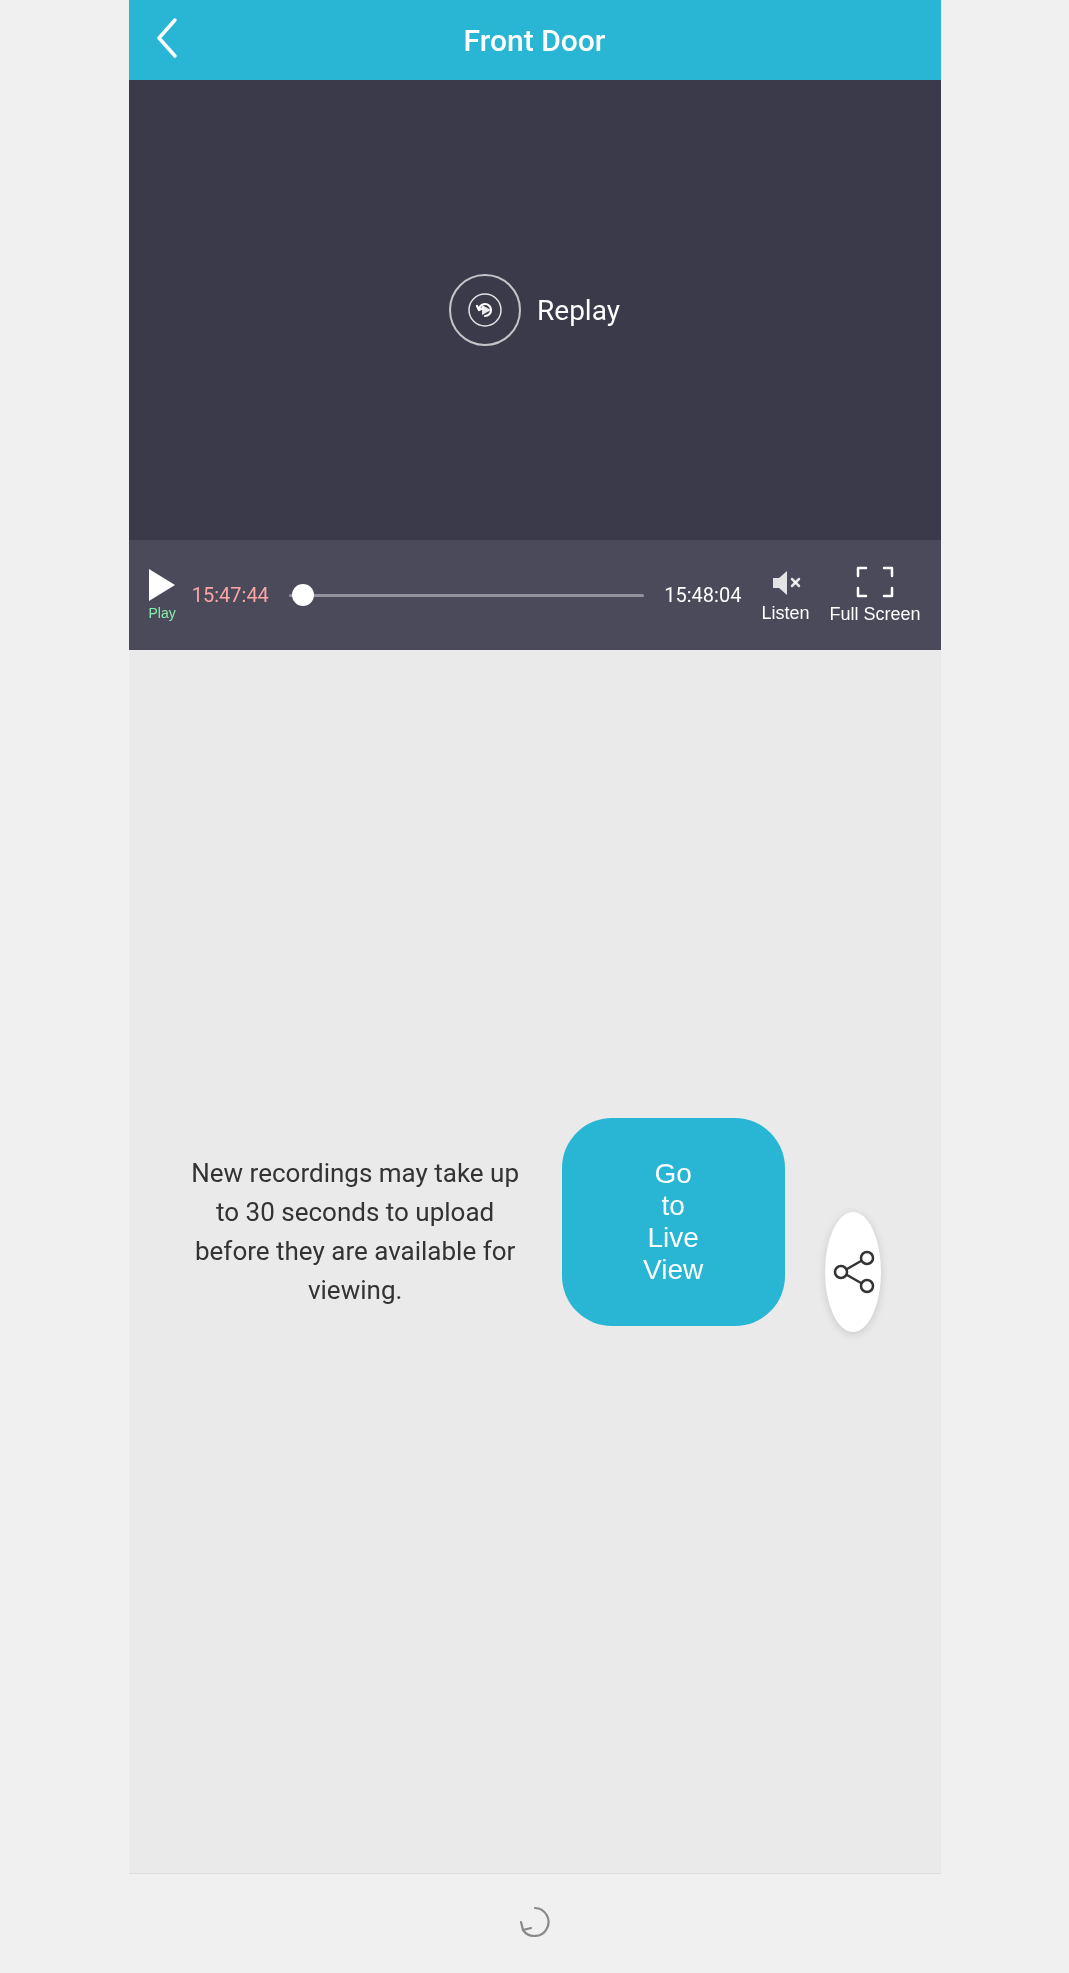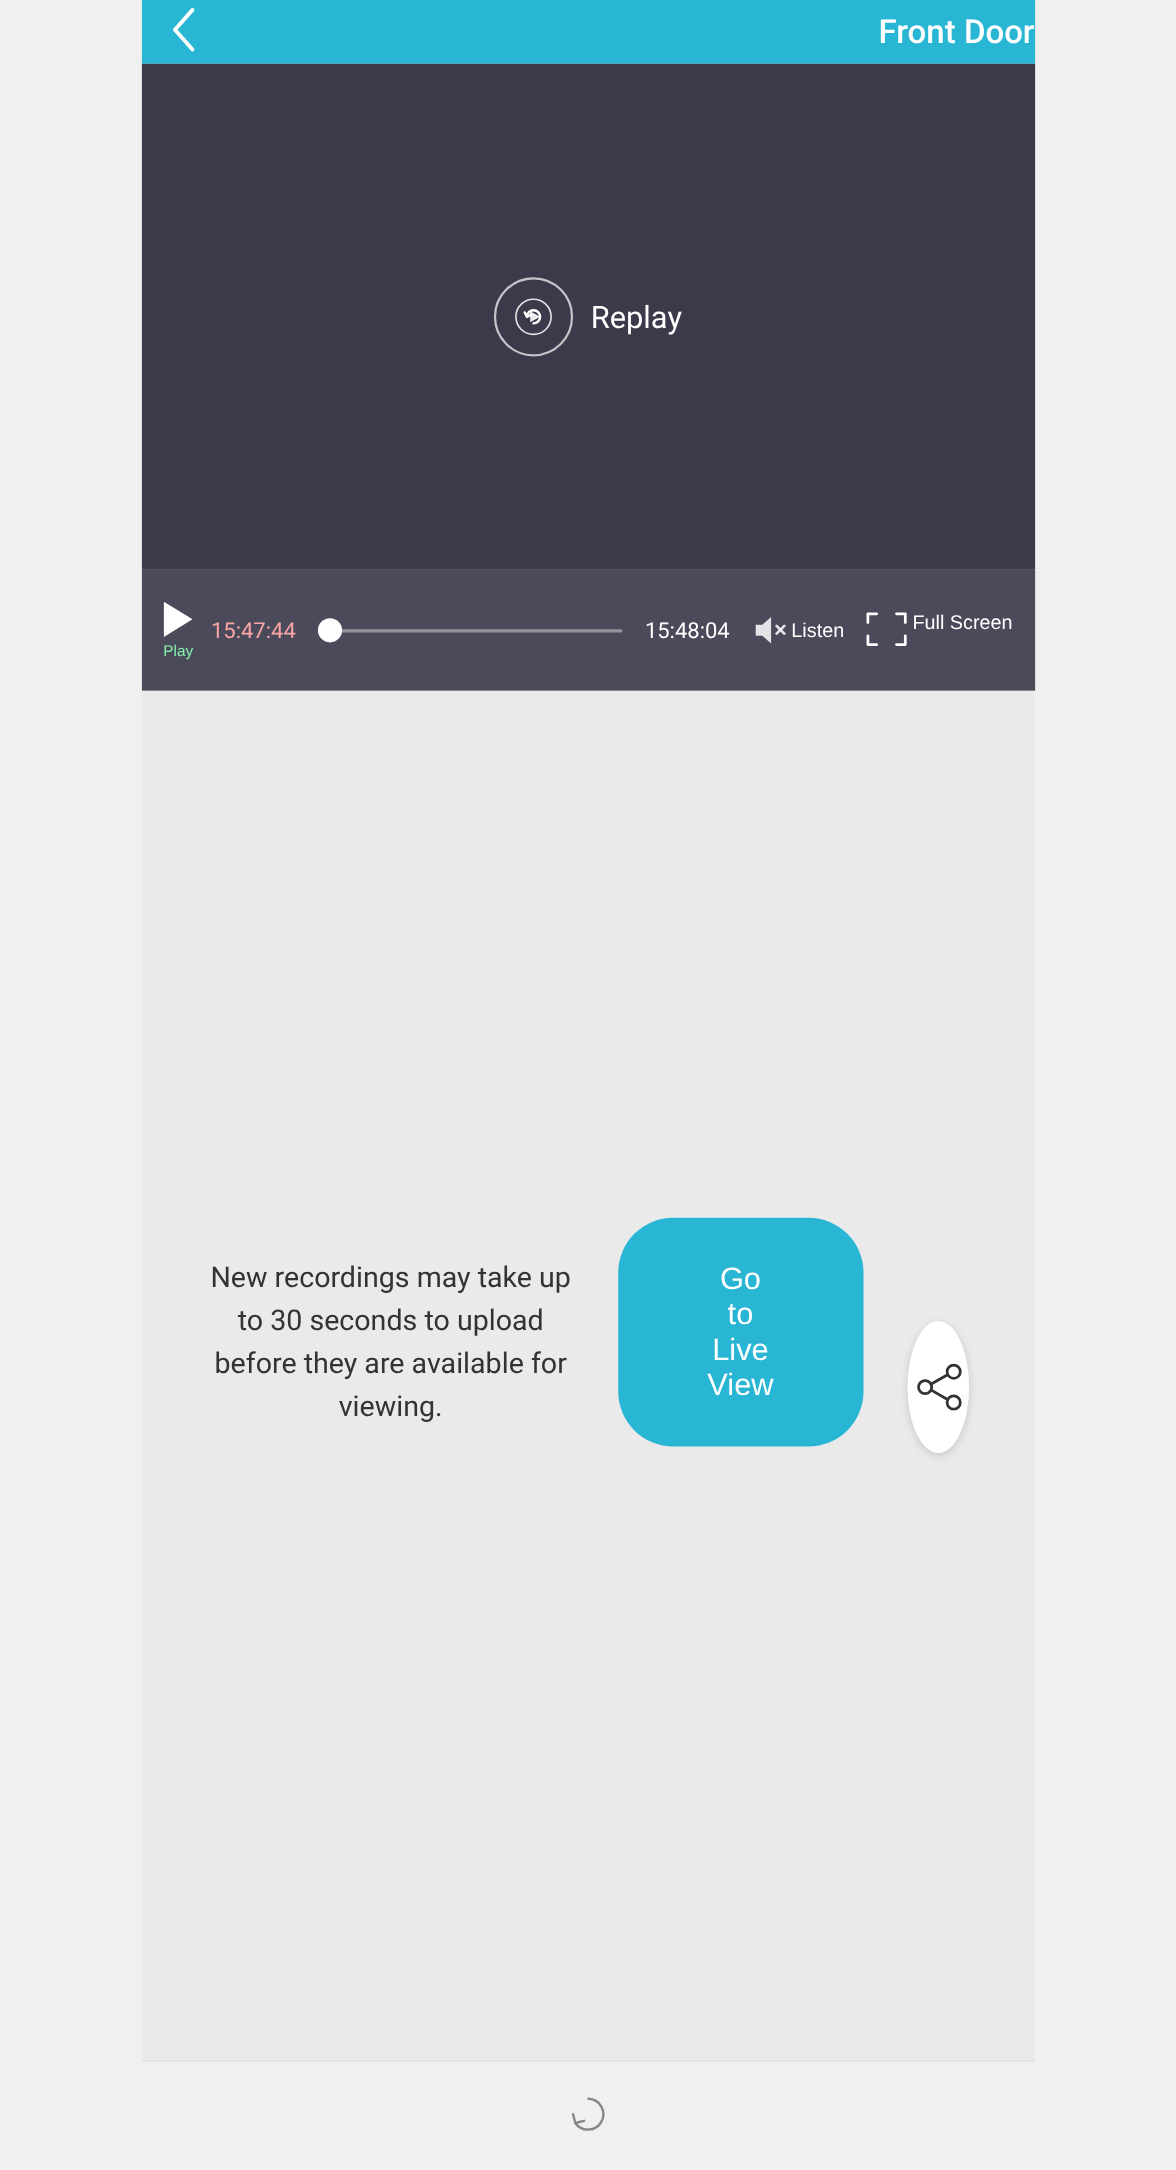--- a/index.html
+++ b/index.html
@@ -25,24 +25,24 @@
       min-height: 1973px;
       background: #f0f0f0;
       display: flex;
       flex-direction: column;
       margin: 0 auto;
     }
 
     
     .header {
       background: #29b6d4;
-      height: 58px;
-      display: flex;
-      align-items: center;
-      justify-content: flex-end;
+      height: 80px;
+      display: flex;
+      align-items: center;
+      justify-content: center;
       position: relative;
       flex-shrink: 0;
     }
 
     .back-button {
       position: absolute;
       left: 24px;
       background: none;
       border: none;
       cursor: pointer;
@@ -177,36 +177,39 @@
       color: white;
       font-size: 20px;
       flex-shrink: 0;
     }
 
     .listen-btn {
       background: none;
       border: none;
       cursor: pointer;
       display: flex;
+      flex-direction: column;
       align-items: center;
       gap: 4px;
       flex-shrink: 0;
       margin-left: 8px;
     }
 
     .listen-label {
       color: white;
       font-size: 18px;
     }
 
     .fullscreen-btn {
       background: none;
       border: none;
       cursor: pointer;
       display: flex;
+      flex-direction: column;
+      align-items: center;
       gap: 4px;
       flex-shrink: 0;
       margin-left: 8px;
     }
 
     .fullscreen-label {
       color: white;
       font-size: 18px;
     }
 

